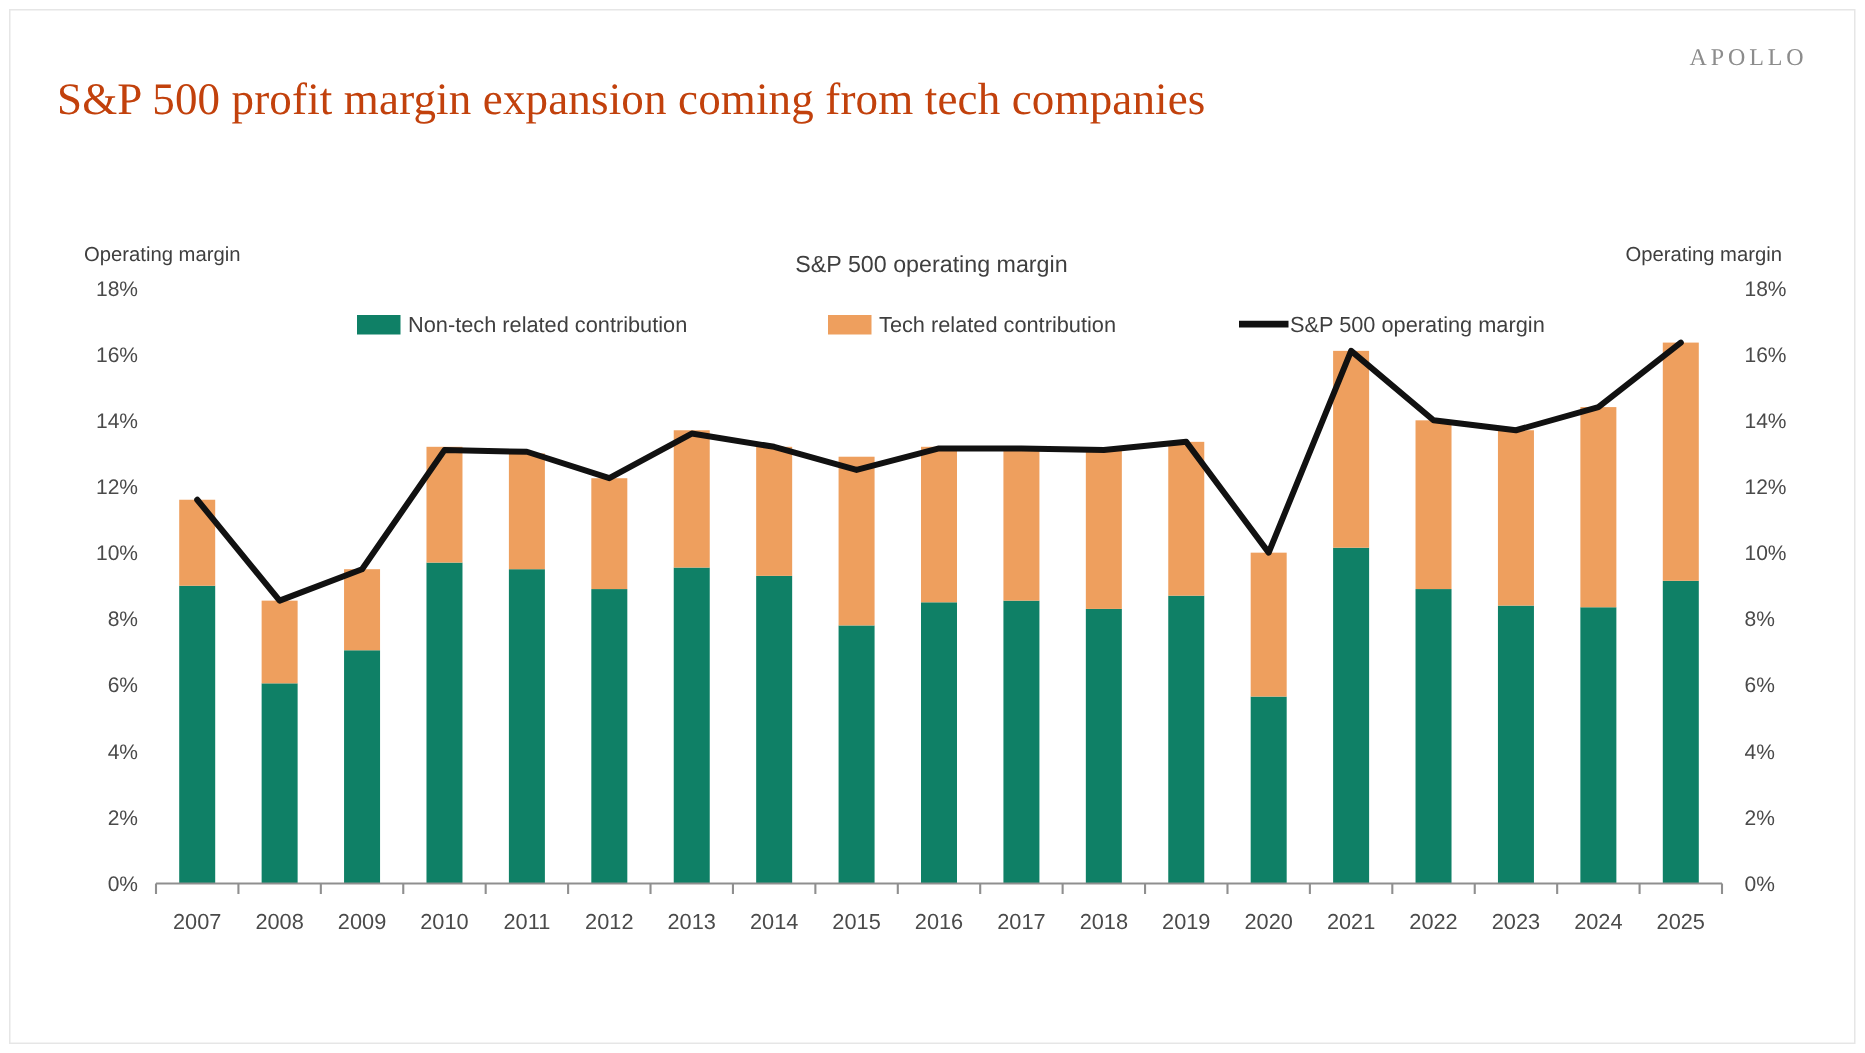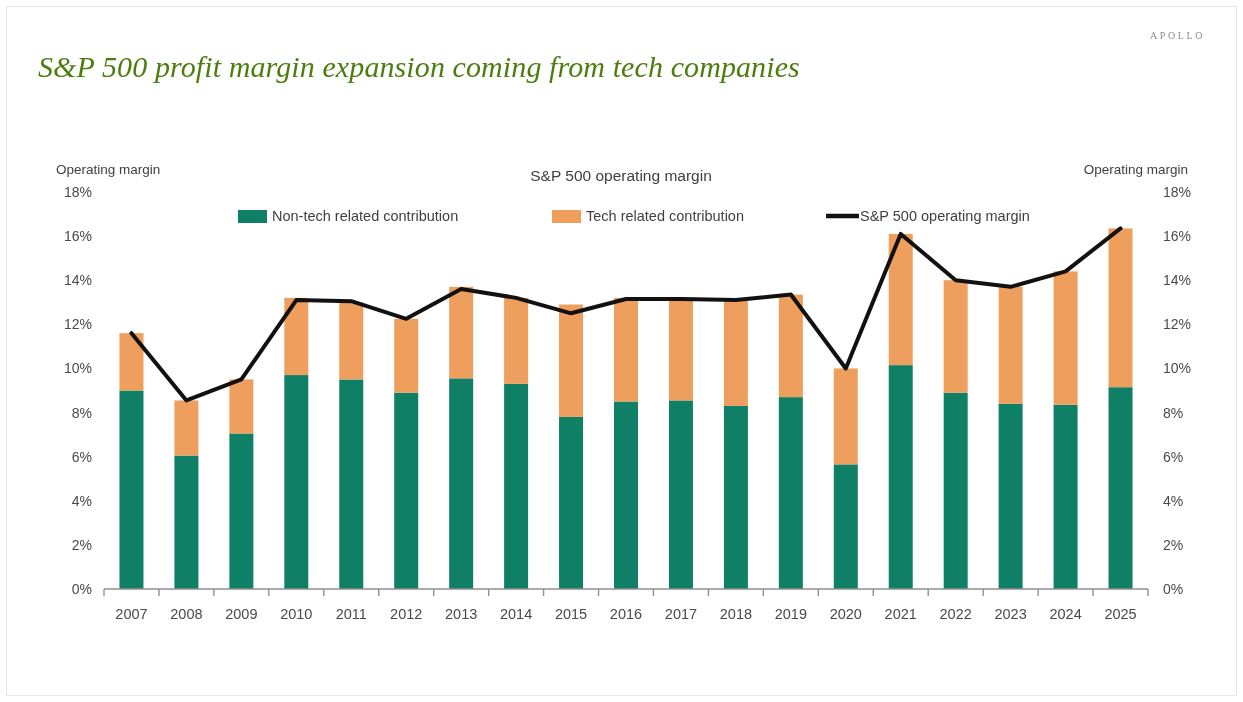--- a/index.html
+++ b/index.html
@@ -27,35 +27,34 @@
     height: 690px;
     border: 1px solid #e6e6e6;
     box-sizing: border-box;
     pointer-events: none;
   }
   #brand {
     position: absolute;
     right: 38px;
     top: 30px;
     font-family: "Liberation Serif", serif;
-    font-size: 10px;
+    font-size: 16px;
     letter-spacing: 2.6px;
     color: #8c8c8c;
     font-weight: 400;
   }
   #title {
     position: absolute;
     left: 38px;
     top: 50px;
     font-family: "Liberation Serif", serif;
     font-size: 30px;
-    color: #4d7c0f;
+    color: #c2410c;
     letter-spacing: 0.1px;
     white-space: nowrap;
-    font-style: italic;
   }
   #chart-area {
     position: absolute;
     left: 0;
     top: 0;
     width: 1243px;
     height: 702px;
   }
   .axis-caption {
     font-size: 13.5px;

